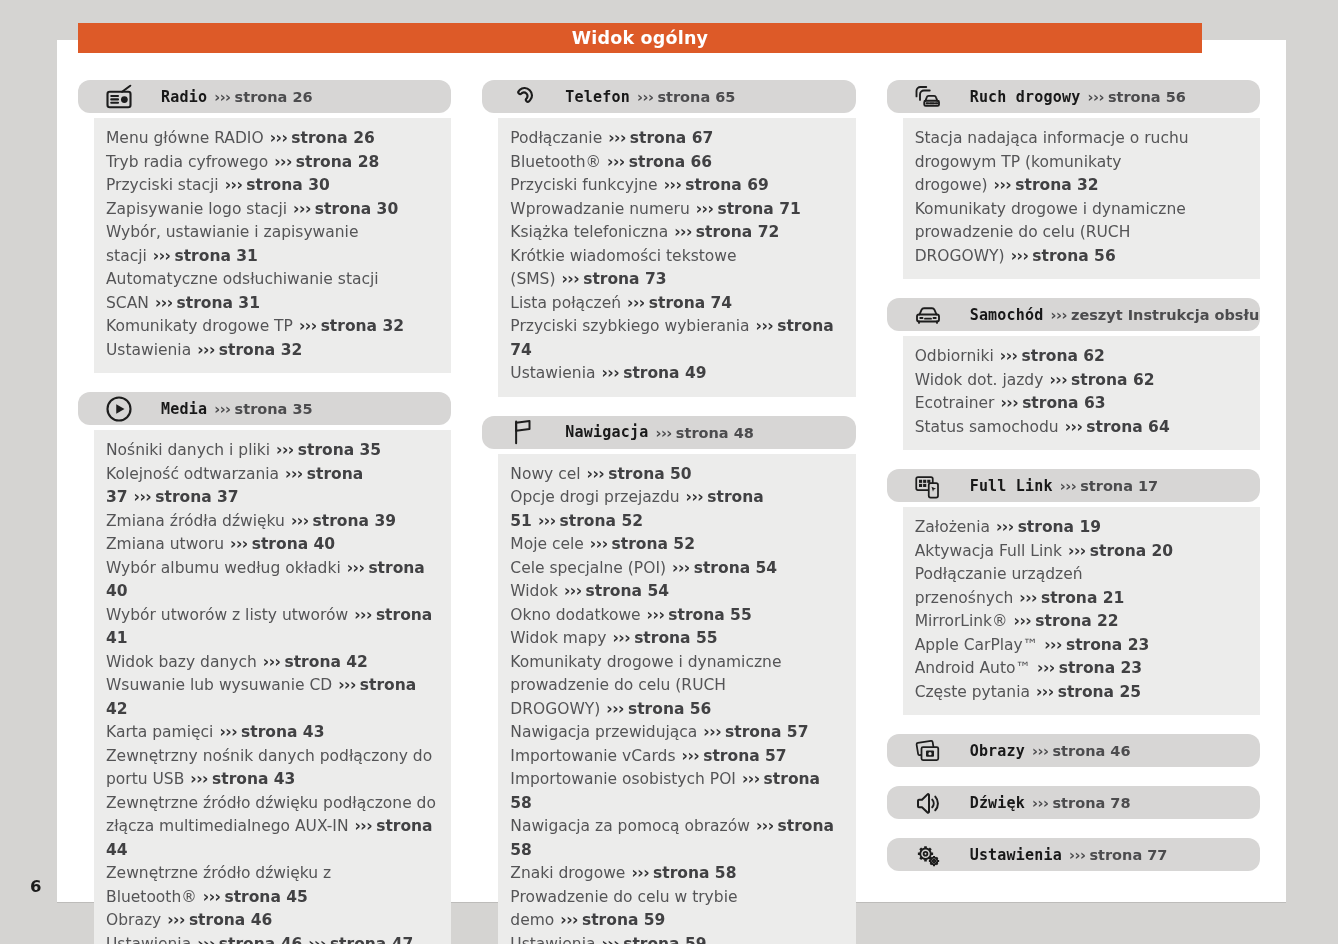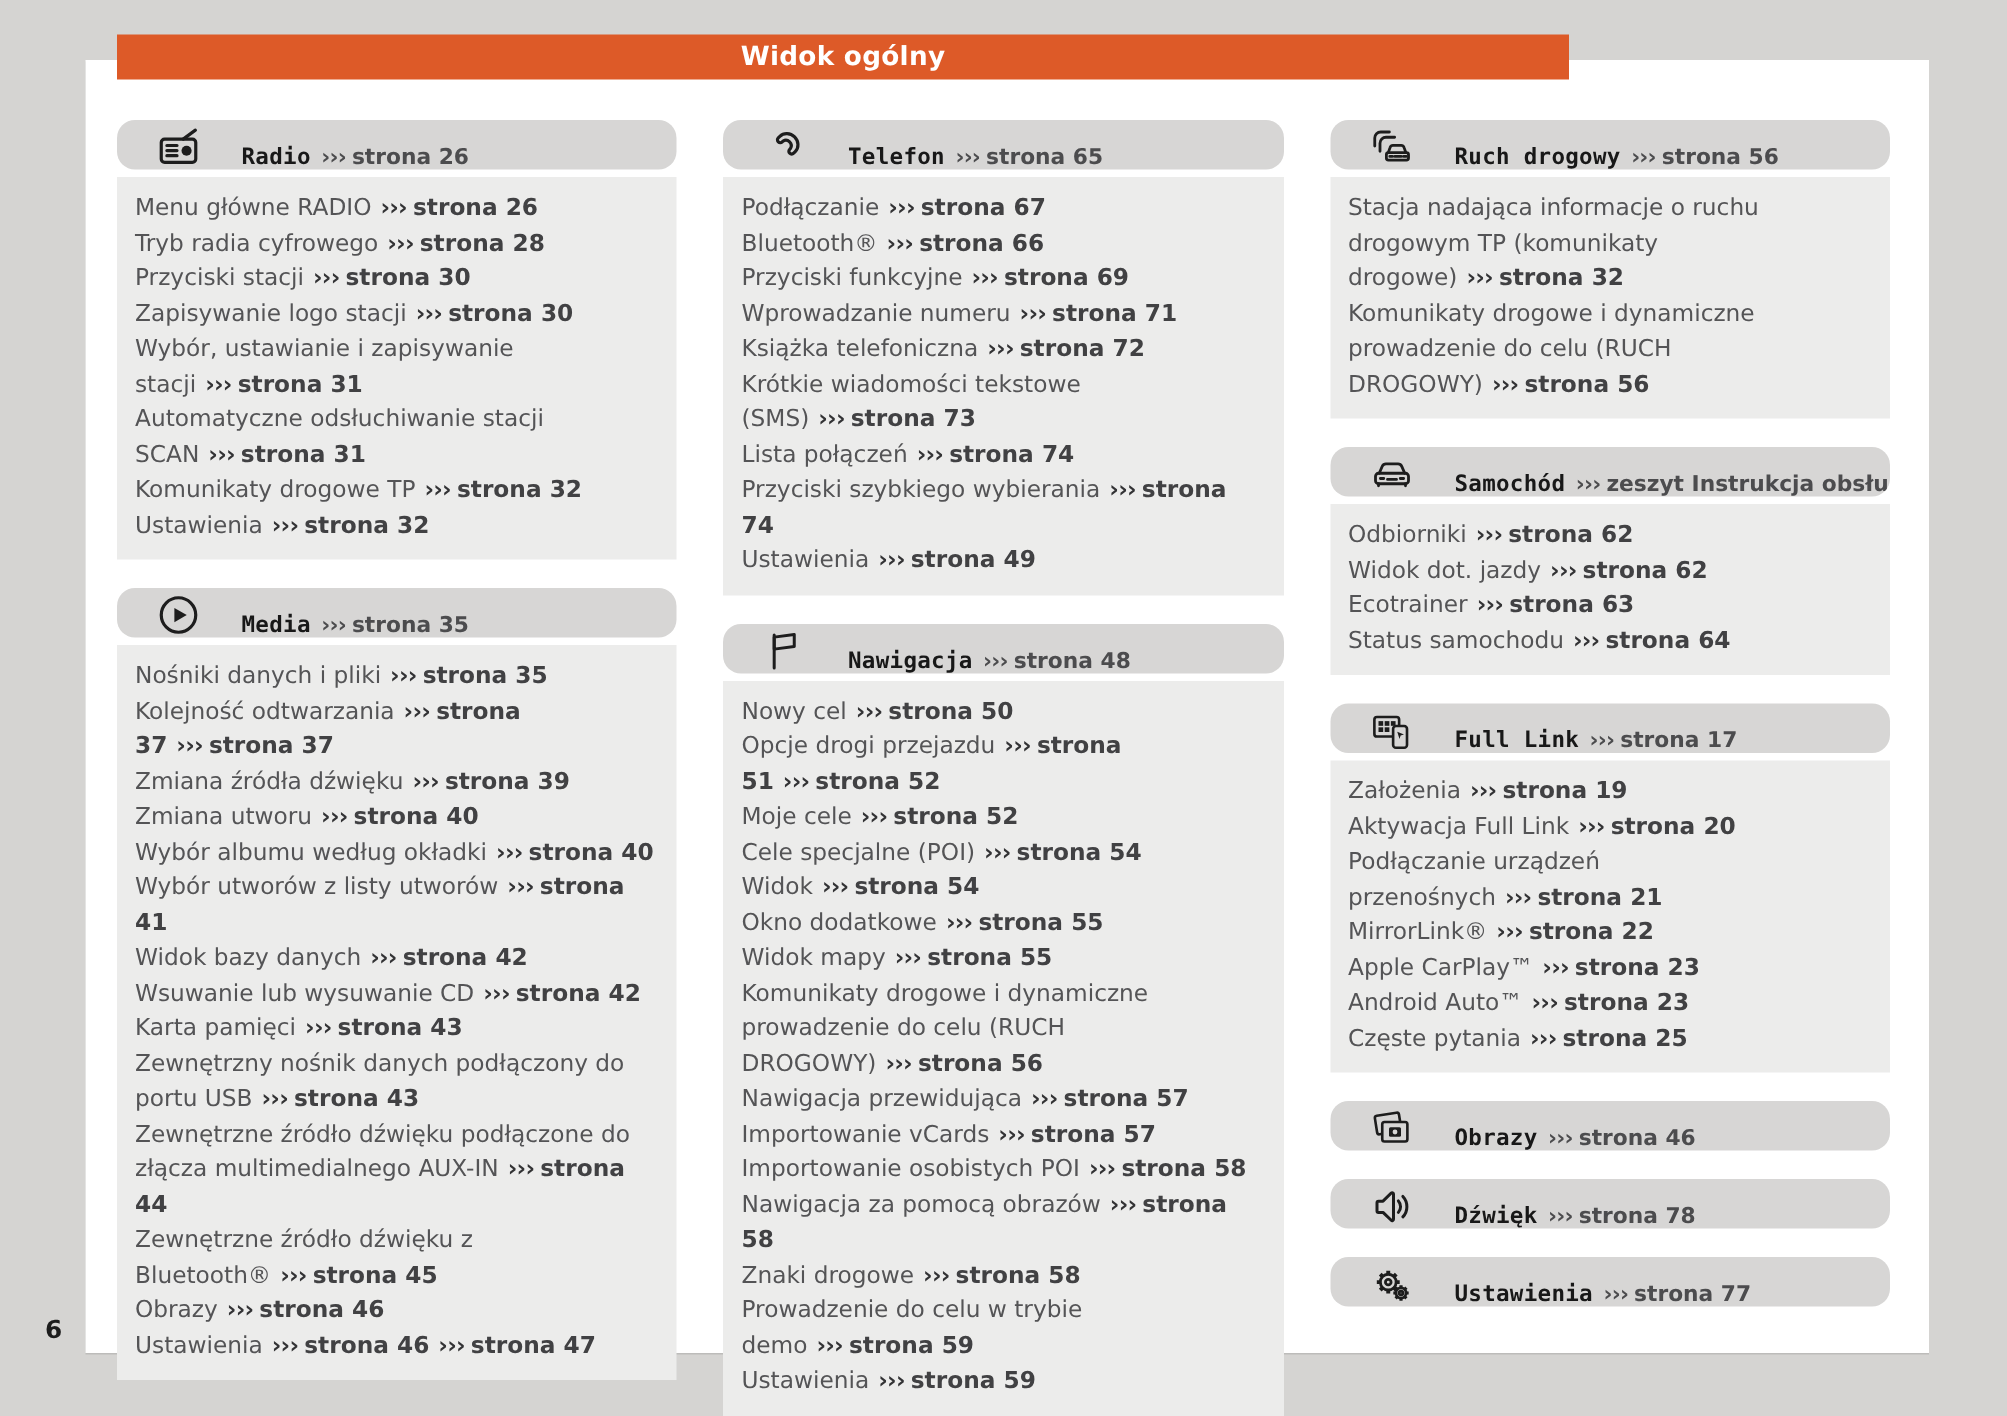--- a/index.html
+++ b/index.html
@@ -2,40 +2,40 @@
 <html><head>
 <meta charset="utf-8">
 <style>
   html,body{margin:0;padding:0;}
   .viewport{
     position:relative;width:1338px;height:944px;overflow:hidden;
     background:#d5d4d2;font-family:"DejaVu Sans",sans-serif;
   }
   .page{position:absolute;left:57px;top:40px;width:1229px;height:862px;background:#ffffff;box-shadow:0 1px 0 #bdbcba;}
   .title-bar{
-    position:absolute;left:78px;top:23px;width:968px;height:30px;background:#dd5a28;
+    position:absolute;left:78px;top:23px;width:1124px;height:30px;background:#dd5a28;
     display:flex;align-items:center;justify-content:center;
   }
   .title-bar span{color:#ffffff;font-weight:bold;font-size:17.5px;letter-spacing:0.2px;}
   .columns{position:absolute;left:78px;top:80px;width:1182px;display:flex;gap:31px;}
   .col{flex:1 1 0;min-width:0;}
   .section{margin-bottom:19px;}
   .sec-header{
-    height:33px;background:#d7d6d5;display:flex;align-items:flex-end;
+    height:33px;background:#d7d6d5;display:flex;align-items:center;
     padding-left:26px;white-space:nowrap;overflow:hidden;border-radius:12px;
   }
   .sec-icon{width:30px;height:30px;flex:none;margin-right:27px;}
   .sec-icon svg{width:100%;height:100%;display:block;}
   .sec-title{
     font-family:"DejaVu Sans Mono",monospace;font-weight:bold;font-size:15px;
     color:#181818;letter-spacing:0.2px;
   }
   .sec-body{
     background:#ececeb;margin-top:5px;padding:9px 12px 11px 12px;
-    font-size:15.5px;line-height:23.5px;color:#545456;
+    font-size:15.5px;line-height:23.5px;color:#545456;margin-left:16px;
   }
   .item{}
   .mk{font-weight:bold;letter-spacing:-0.5px;margin:0 4px 0 6px;color:#333335;}
   .ref{font-weight:bold;color:#414143;}
   .sec-header .mk{color:#4c4c4e;margin:0 4px 0 7px;font-size:14.5px;}
   .sec-header .ref{color:#4c4c4e;font-size:14.5px;}
   .page-number{
     position:absolute;left:30px;top:877px;font-size:16.5px;font-weight:bold;color:#1c1c1c;
   }
 </style>

